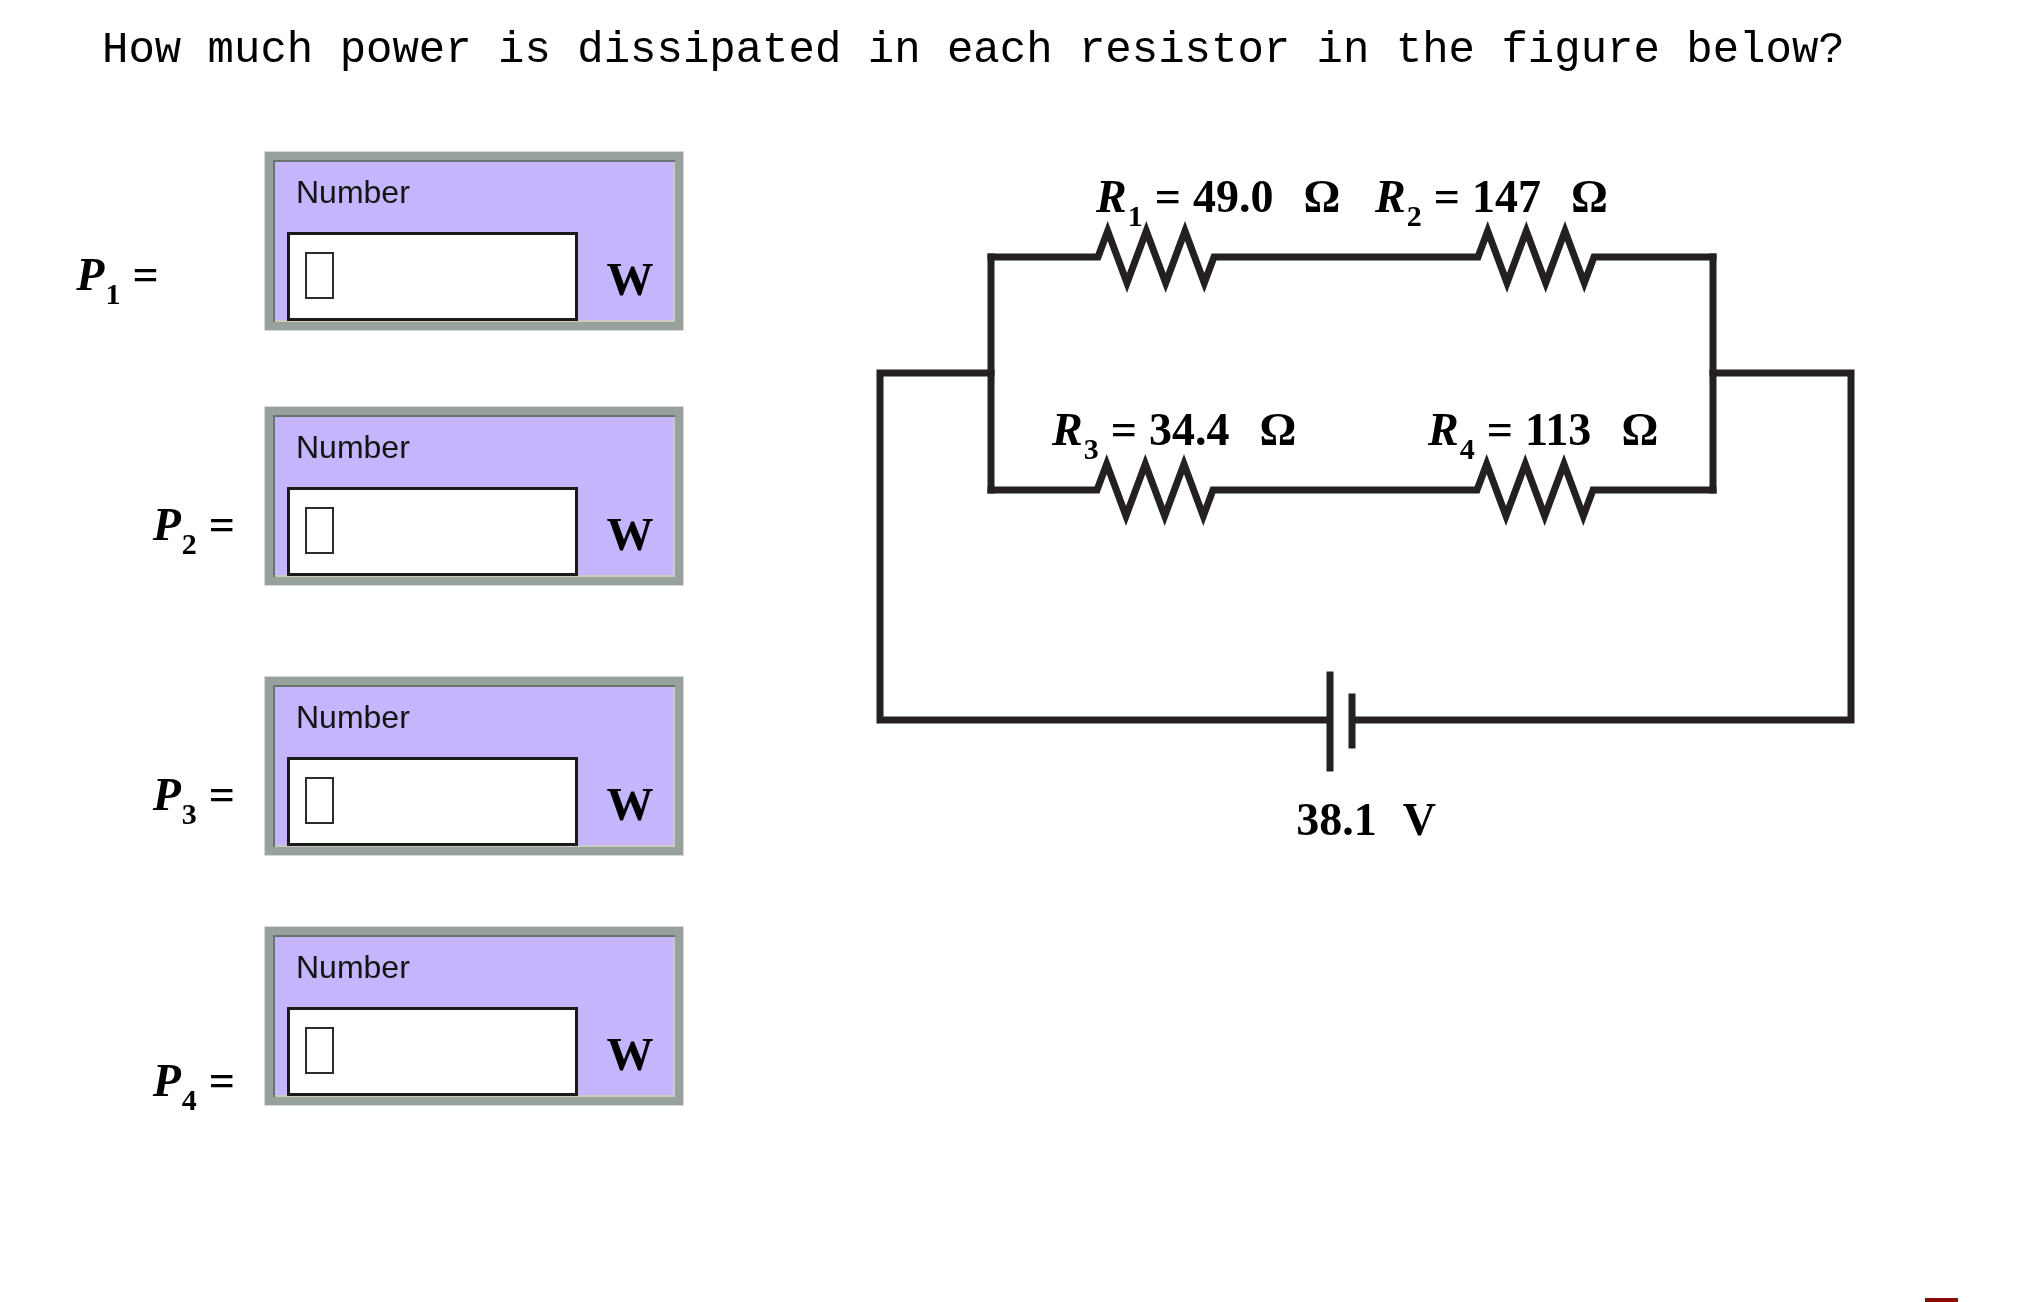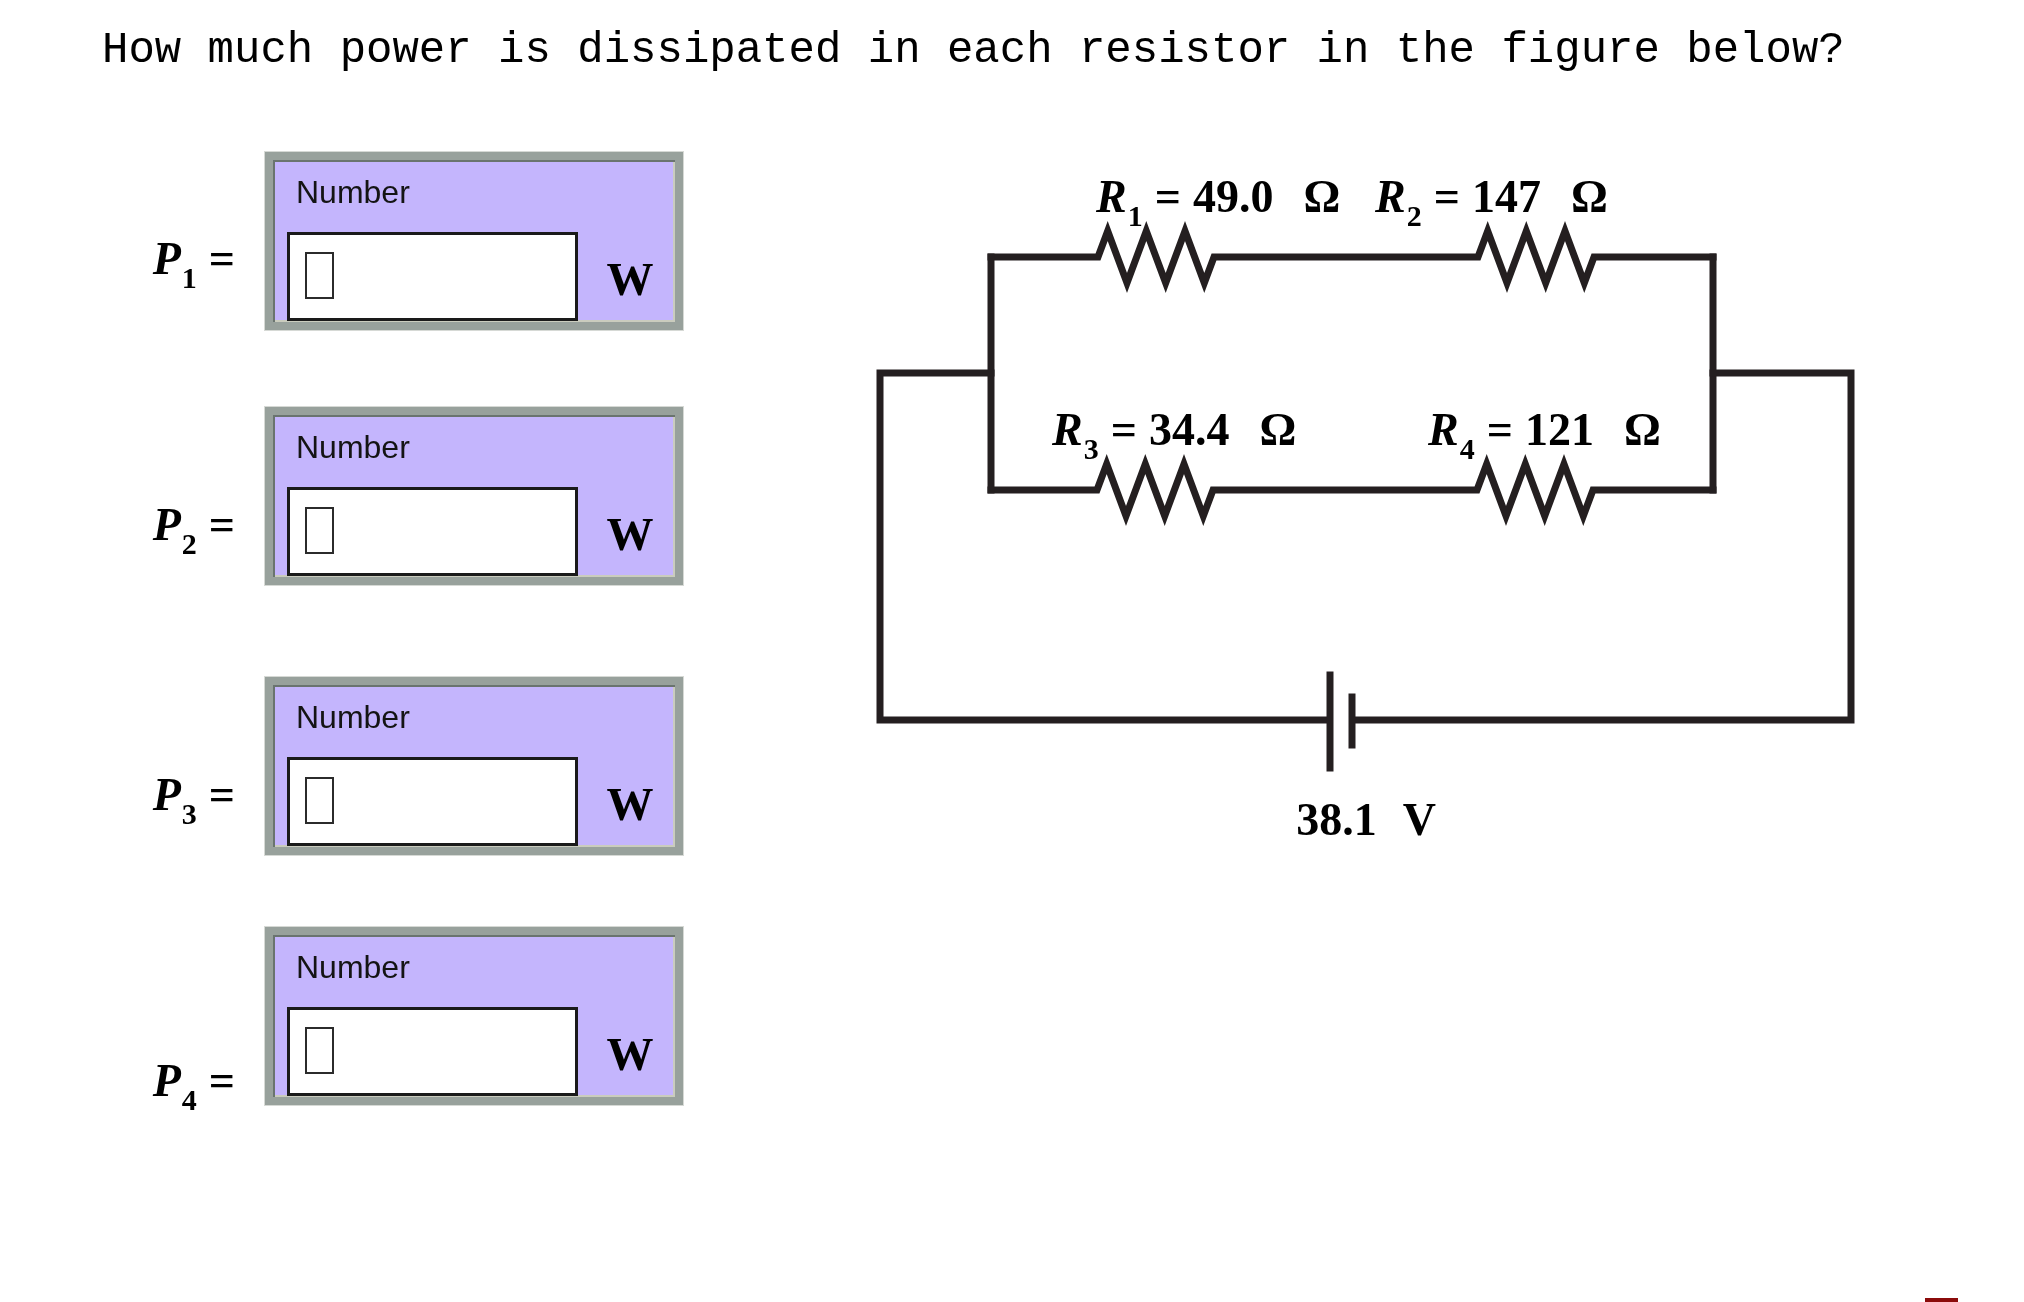--- a/index.html
+++ b/index.html
@@ -67,21 +67,21 @@
   .red-dash{
     position:absolute;left:1925px;top:1298px;width:33px;height:4px;
     background:#8B0B0B;
   }
 </style>
 </head>
 <body>
 
 <div class="title">How much power is dissipated in each resistor in the figure below?</div>
 
-<div class="plabel mathlabel" style="top:236px;">
+<div class="plabel mathlabel" style="top:252px;text-align:center;">
   <span class="sym">P</span><span class="sub">1</span><span class="eq">=</span>
 </div>
 <div class="panel" style="top:152px;">
   <div class="num-label">Number</div>
   <div class="input-box">
     <div class="caret-box"></div>
   </div>
   <div class="unit-w">W</div>
 </div>
 
@@ -139,20 +139,20 @@
 <div class="mathlabel" style="left:1052px;top:174px;margin-left:44px;">
   <span class="sym">R</span><span class="sub">1</span><span class="eq">=</span><span class="val">49.0</span><span class="unit">Ω</span>
 </div>
 <div class="mathlabel" style="left:1375px;top:174px;">
   <span class="sym">R</span><span class="sub">2</span><span class="eq">=</span><span class="val">147</span><span class="unit">Ω</span>
 </div>
 <div class="mathlabel" style="left:1052px;top:407px;">
   <span class="sym">R</span><span class="sub">3</span><span class="eq">=</span><span class="val">34.4</span><span class="unit">Ω</span>
 </div>
 <div class="mathlabel" style="left:1428px;top:407px;">
-  <span class="sym">R</span><span class="sub">4</span><span class="eq">=</span><span class="val">121</span><span class="unit">Ω</span>
+  <span class="sym">R</span><span class="sub">4</span><span class="eq">=</span><span class="val">113</span><span class="unit">Ω</span>
 </div>
 
 <div class="mathlabel battery-label">
   <span class="val" style="margin-left:0;">38.1</span><span class="unit" style="margin-left:26px;">V</span>
 </div>
 
 <div class="red-dash"></div>
 
 </body></html>

